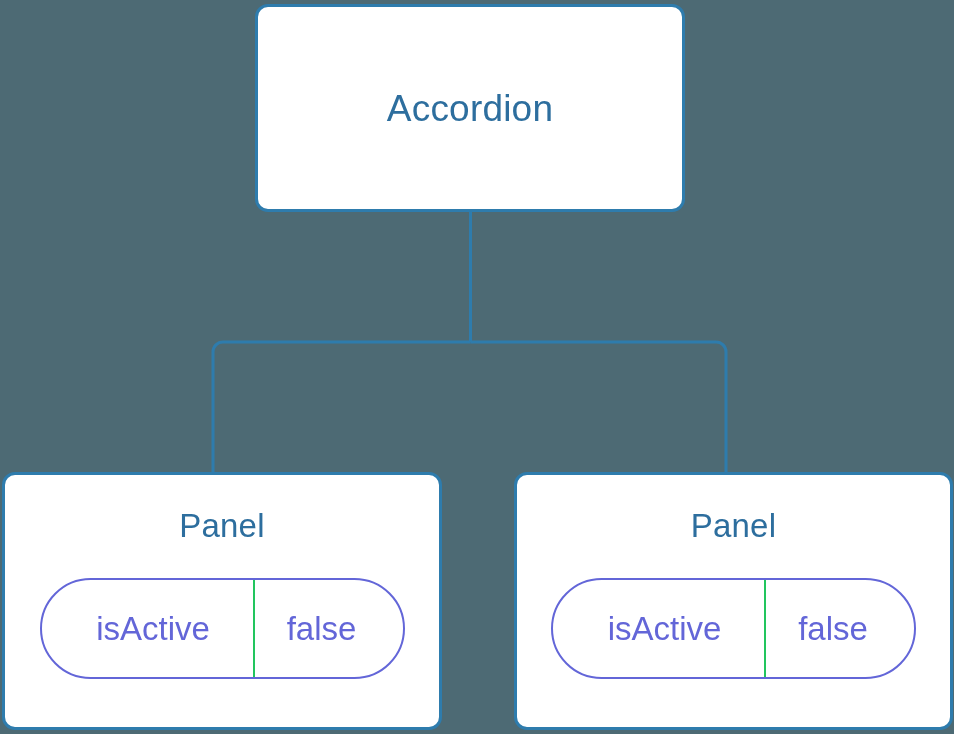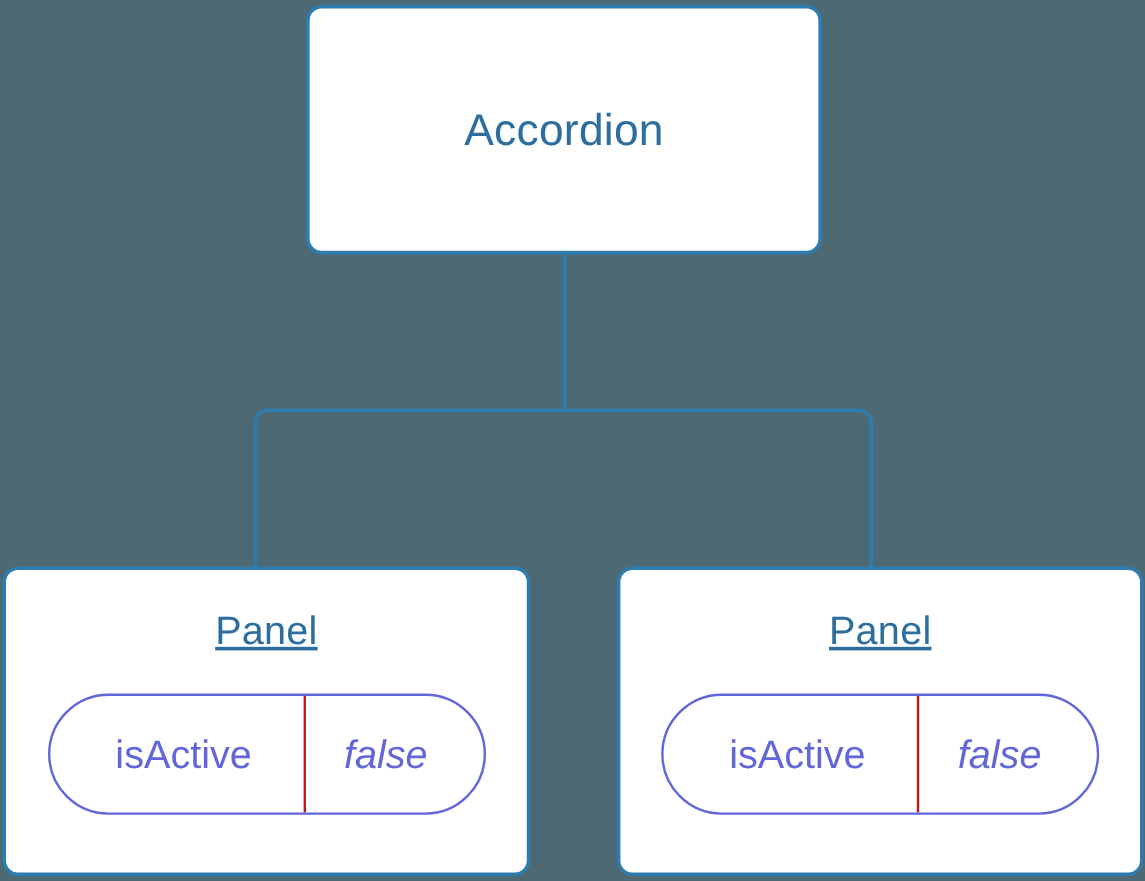--- a/index.html
+++ b/index.html
@@ -75,21 +75,20 @@
     line-height: 1;
     white-space: nowrap;
   }
 
   .node-root .node-title {
     font-size: 37px;
   }
 
   .node-child .node-title {
     font-size: 33px;
-    text-decoration: underline;
   }
 
   
   .prop-pill {
     margin-top: 36px;
     height: 101px;
     border: 2px solid #6366d8;
     border-radius: 52px;
     box-sizing: border-box;
     display: flex;
@@ -111,22 +110,21 @@
   }
 
   .prop-key {
     padding: 0 26px 0 38px;
     min-width: 211px;
   }
 
   .prop-val {
     padding: 0 40px 0 26px;
     min-width: 150px;
-    border-left: 2px solid #b91c1c;
-    font-style: italic;
+    border-left: 2px solid #22c55e;
   }
 </style>
 </head>
 <body>
 
 <div id="stage">
 
   <svg id="connectors" viewBox="0 0 954 734" width="954" height="734" xmlns="http://www.w3.org/2000/svg">
 
     <path d="M 470.5 211 L 470.5 342" fill="none" stroke="#2e7cad" stroke-width="3"></path>

